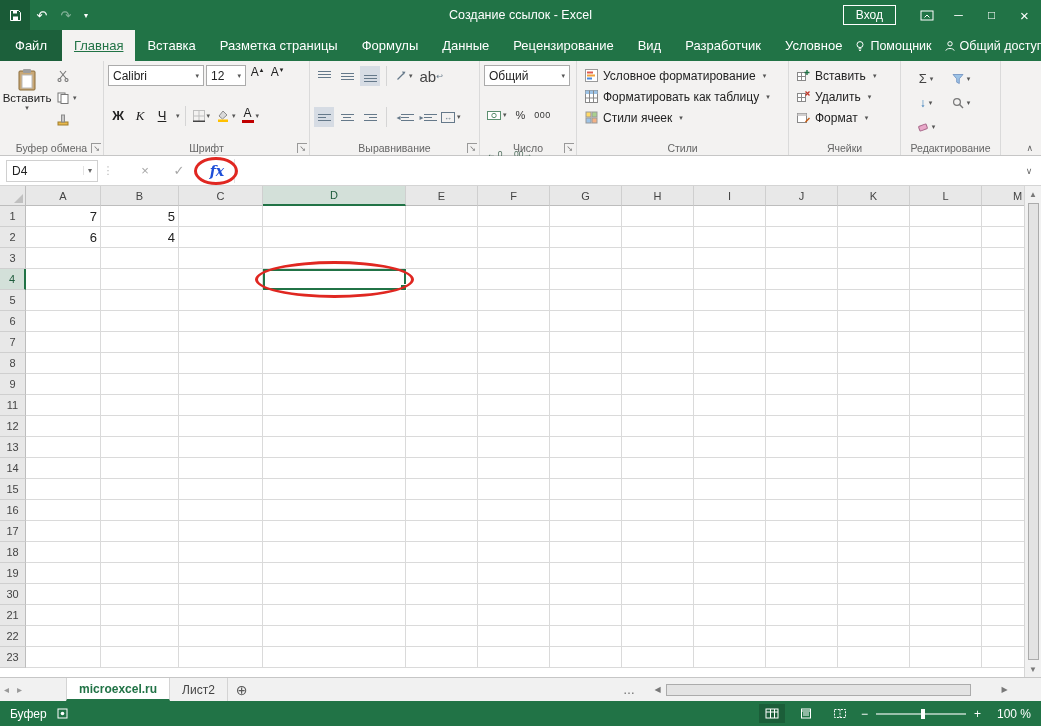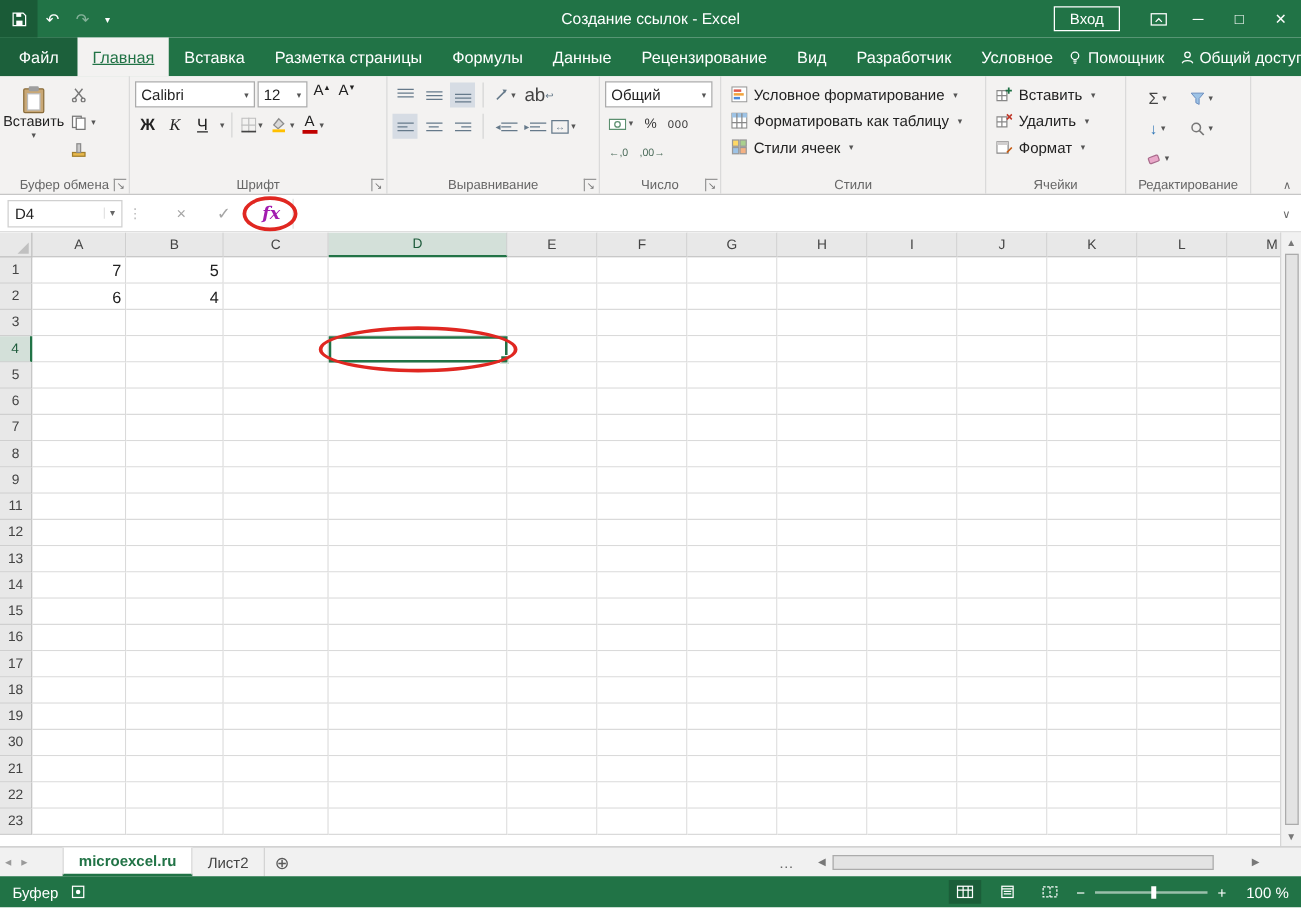--- a/index.html
+++ b/index.html
@@ -33,21 +33,21 @@
   .grp-label { position:absolute; bottom:1px; left:0; right:0; text-align:center; font-size:10.5px; color:#666; white-space:nowrap; overflow:hidden; }
   .launcher { position:absolute; right:2px; bottom:2px; width:10px; height:10px; font-size:8px; line-height:10px; text-align:center; color:#777; border-left:1px solid #999; border-top:1px solid #999; }
   .dd { font-size:7px; color:#555; margin-left:2px; }
 
   .clip-wrap { display:flex; gap:4px; }
   .paste-btn { display:flex; flex-direction:column; align-items:center; width:46px; padding-top:3px; font-size:11.5px; }
   .paste-btn .dd { margin:0; }
   .mini-col { display:flex; flex-direction:column; justify-content:flex-start; }
   .mini-btn { height:22px; display:flex; align-items:center; gap:2px; padding:0 3px; }
 
-  .font-rows, .al-rows, .num-col { display:flex; flex-direction:column; gap:3px; }
+  .font-rows, .al-rows, .num-col { display:flex; flex-direction:column; gap:19px; }
   .font-row { display:flex; align-items:center; gap:2px; }
   .combo { background:#fff; border:1px solid #ABABAB; height:21px; display:flex; align-items:center; font-size:12px; padding:0 4px; }
   .combo .dd { margin-left:auto; }
   .fmt-btn { width:20px; height:21px; display:flex; align-items:center; justify-content:center; font-size:13px; }
   .bold-g { font-weight:bold; }
   .ital-g { font-style:italic; font-family:"Liberation Serif", serif; }
   .und-g { text-decoration:underline; }
   .szbtn { width:18px; height:21px; display:flex; align-items:flex-start; justify-content:center; font-size:12px; gap:1px; }
   .szbtn sup { font-size:7px; margin-top:1px; }
   .v-sep { width:1px; height:20px; background:#D5D5D5; margin:0 3px; }
@@ -79,21 +79,21 @@
 
   #collapse-ribbon { position:absolute; right:8px; bottom:2px; font-size:9px; color:#666; }
 
   
   #fbar { position:absolute; top:156px; left:0; width:100%; height:30px; background:#FFF; border-bottom:1px solid #D4D4D4; display:flex; align-items:center; }
   .namebox { width:92px; height:22px; margin-left:6px; background:#fff; border:1px solid #D0D0D0; display:flex; align-items:center; padding:0 5px; font-size:12px; }
   .namebox .nb-dd { margin-left:auto; font-size:8px; color:#666; border-left:1px solid #E3E3E3; padding-left:4px; }
   .fb-dots { width:20px; text-align:center; color:#B9B9B9; font-size:11px; }
   .fb-btn { width:34px; height:24px; display:flex; align-items:center; justify-content:center; font-size:13px; }
   .fb-btn.dim { color:#A6A6A6; }
-  .fb-btn.fx { font-family:"DejaVu Serif", serif; font-style:italic; font-weight:bold; color:#a21caf; font-size:14px; margin-left:4px; }
+  .fb-btn.fx { font-family:"DejaVu Serif", serif; font-style:italic; font-weight:bold; color:#1d4ed8; font-size:14px; margin-left:4px; }
   .fb-input { flex:1; height:24px; border-left:1px solid #E3E3E3; background:#fff; }
   .fb-expand { width:24px; text-align:center; color:#666; font-size:9px; }
 
   
   #gridwrap { position:absolute; top:186px; left:0; width:1024px; height:491px; overflow:hidden; background:#fff; }
   #col-headers { display:flex; height:20px; }
   .corner { width:26px; flex:0 0 auto; background:#E8E8E8; border-right:1px solid #BDBDBD; border-bottom:1px solid #BDBDBD; position:relative; }
   .corner::after { content:""; position:absolute; right:2px; bottom:2px; border-left:9px solid transparent; border-bottom:9px solid #C0C0C0; }
   .colhead { flex:0 0 auto; background:#E8E8E8; border-right:1px solid #CFCFCF; border-bottom:1px solid #BDBDBD; display:flex; align-items:center; justify-content:center; font-size:11px; color:#444; }
   .colhead.hl { background:#D3E0D9; border-bottom:2px solid #217346; color:#1E5B3C; }
@@ -105,21 +105,21 @@
   .cell.selected::after { content:""; position:absolute; right:-2px; bottom:-2px; width:5px; height:5px; background:#217346; border:1px solid #fff; z-index:3; }
 
   
   #vscroll { position:absolute; top:186px; right:0; width:17px; height:491px; background:#F1F1F1; border-left:1px solid #D6D6D6; display:flex; flex-direction:column; align-items:center; color:#787878; font-size:8px; }
   .vs-arrow { height:16px; display:flex; align-items:center; justify-content:center; width:100%; }
   .vthumb { flex:1; width:11px; margin:1px 0; background:#E3E3E3; border:1px solid #ABABAB; }
 
   
   #sheetbar { position:absolute; top:677px; left:0; width:100%; height:24px; background:#F1F1F1; border-top:1px solid #C6C6C6; display:flex; align-items:stretch; font-size:12px; }
   .tabnav { display:flex; align-items:center; color:#9A9A9A; font-size:10px; padding:0 4px; gap:8px; }
-  #sheet-tabs { display:flex; align-items:stretch; margin-left:24px; }
+  #sheet-tabs { display:flex; align-items:stretch; margin-left:40px; }
   .stab { display:flex; align-items:center; padding:0 12px; border-right:1px solid #D4D4D4; color:#444; }
   .stab.active { background:#fff; color:#217346; font-weight:bold; border-left:1px solid #D4D4D4; border-bottom:2px solid #217346; }
   .newsheet { display:flex; align-items:center; padding:0 8px; color:#595959; font-size:14px; }
   .hs-area { margin-left:auto; display:flex; align-items:center; }
   .ovf-dots { color:#666; margin-right:14px; }
   .hs-arrow { width:17px; height:100%; display:flex; align-items:center; justify-content:center; color:#787878; font-size:8px; }
   .htrack { width:330px; height:100%; display:flex; align-items:center; }
   .hthumb { width:305px; height:12px; background:#E3E3E3; border:1px solid #ABABAB; }
   .hs-end { width:28px; }
 

